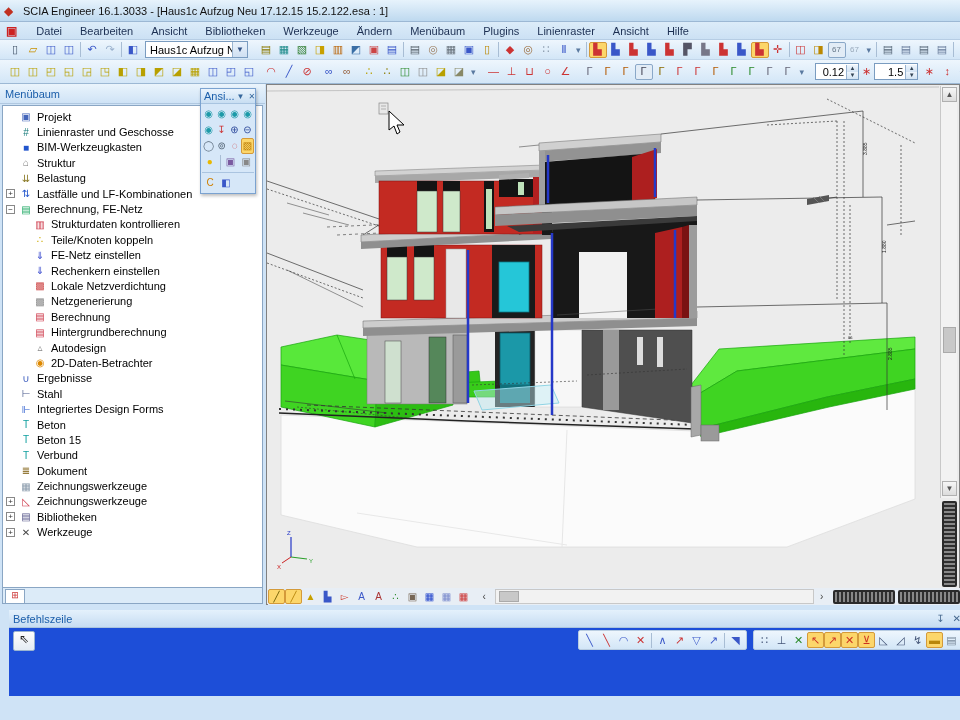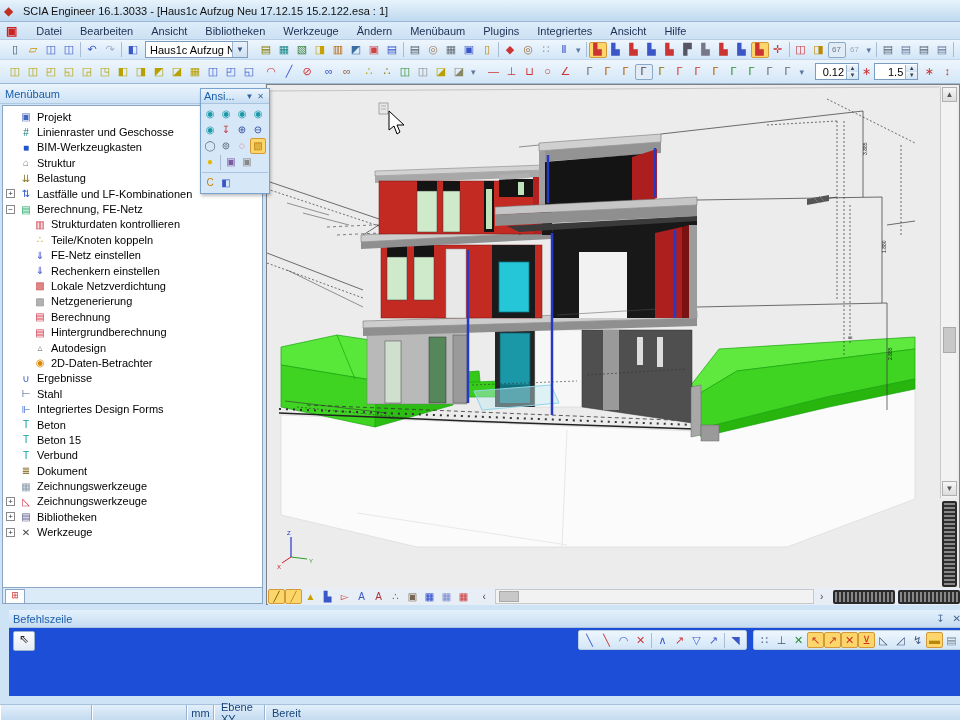--- a/index.html
+++ b/index.html
@@ -54,21 +54,21 @@
   .trow { display:flex; align-items:center; height:15.4px; white-space:nowrap; color:#000; }
   .texp { width:9px; height:9px; border:1px solid #888; background:#fff; font-size:8px;
     line-height:7px; text-align:center; color:#333; margin-right:4px; flex:0 0 auto; }
   .tico { width:14px; text-align:center; font-size:10px; margin-right:4px; flex:0 0 auto; }
   #sidebar-tabs { left:2px; top:504px; width:261px; height:16px; background:#dcebf8;
     border:1px solid #8aa6c4; border-top:0; display:flex; }
   .stab { width:20px; height:14px; margin:1px 0 0 2px; background:#fff;
     border:1px solid #8aa6c4; border-bottom:0; font-size:9px; text-align:center; color:#c33; }
 
   
-  #ansi { left:200px; top:88px; width:70px; background:#d6e7f8; border:1px solid #7aa2d0;
+  #ansi { left:200px; top:88px; width:56px; background:#d6e7f8; border:1px solid #7aa2d0;
     box-shadow:1px 2px 3px rgba(0,0,0,.25); z-index:5; }
   #ansi .cap { height:15px; display:flex; align-items:center; background:linear-gradient(#eaf4fd,#c8def2);
     color:#1b5eaa; padding:0 3px; border-bottom:1px solid #a8c4e0; }
   #ansi .cap .sp { flex:1; }
   #ansi .cap .b { font-size:8px; color:#35679c; padding:0 2px; }
   #ansi .rows { padding:2px 1px; }
   #ansi .arow { display:flex; align-items:center; }
   #ansi .tbi { width:16px; height:16px; font-size:10px; }
 
   
@@ -126,21 +126,21 @@
     <span class="appmini">▣</span>
     <span id="menu-items" style="display:flex">
         <span class="menu-item">Datei</span>
         <span class="menu-item">Bearbeiten</span>
         <span class="menu-item">Ansicht</span>
         <span class="menu-item">Bibliotheken</span>
         <span class="menu-item">Werkzeuge</span>
         <span class="menu-item">Ändern</span>
         <span class="menu-item">Menübaum</span>
         <span class="menu-item">Plugins</span>
-        <span class="menu-item">Integriertes</span>
+        <span class="menu-item">Linienraster</span>
         <span class="menu-item">Ansicht</span>
         <span class="menu-item">Hilfe</span>
       </span>
   </div>
 
   <div class="abs toolbar" id="toolbar1">
     <span class="grip"></span>
     <span style="display:flex;align-items:center">
         <span class="tbi" style="color: rgb(68, 85, 106);">▯</span>
         <span class="tbi" style="color: rgb(200, 144, 0);">▱</span>
@@ -696,21 +696,14 @@
             <span class="tbi" style="color: rgb(68, 85, 119);">◺</span>
             <span class="tbi" style="color: rgb(68, 85, 119);">◿</span>
             <span class="tbi" style="color: rgb(68, 85, 119);">↯</span>
             <span class="tbi hl" style="color: rgb(184, 134, 11);">▬</span>
             <span class="tbi" style="color: rgb(119, 136, 153);">▤</span>
           </span>
       </div>
     </div>
   </div>
 
-  <div class="abs" id="statusbar">
-    <div class="sseg" style="width:92px"></div>
-    <div class="sseg" style="width:95px"></div>
-    <div class="sseg" style="width:27px;justify-content:center">mm</div>
-    <div class="sseg" style="width:51px;justify-content:center">Ebene XY</div>
-    <div class="sseg" style="flex:1;border-right:0">Bereit</div>
-  </div>
 
 </div>
 
 </body></html>

